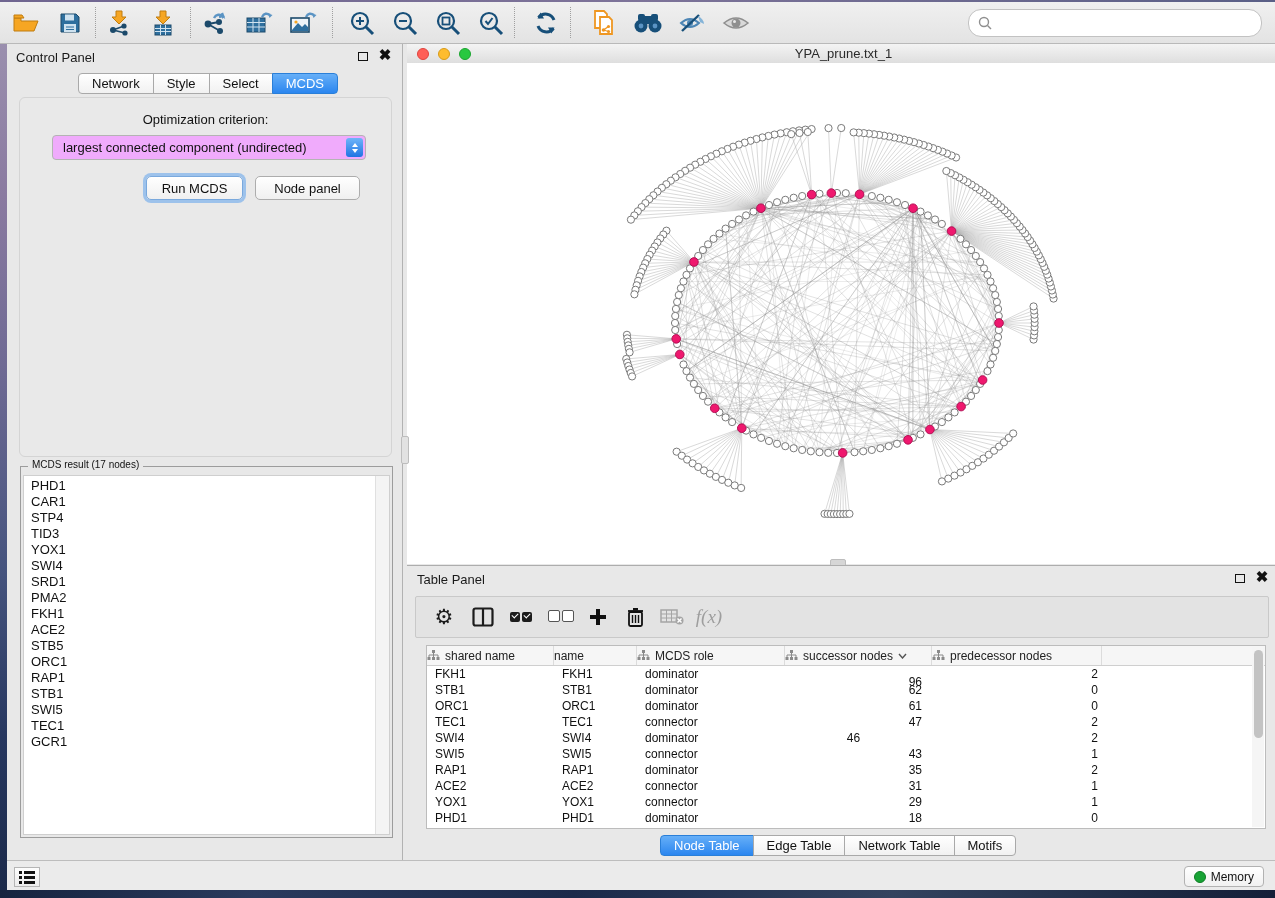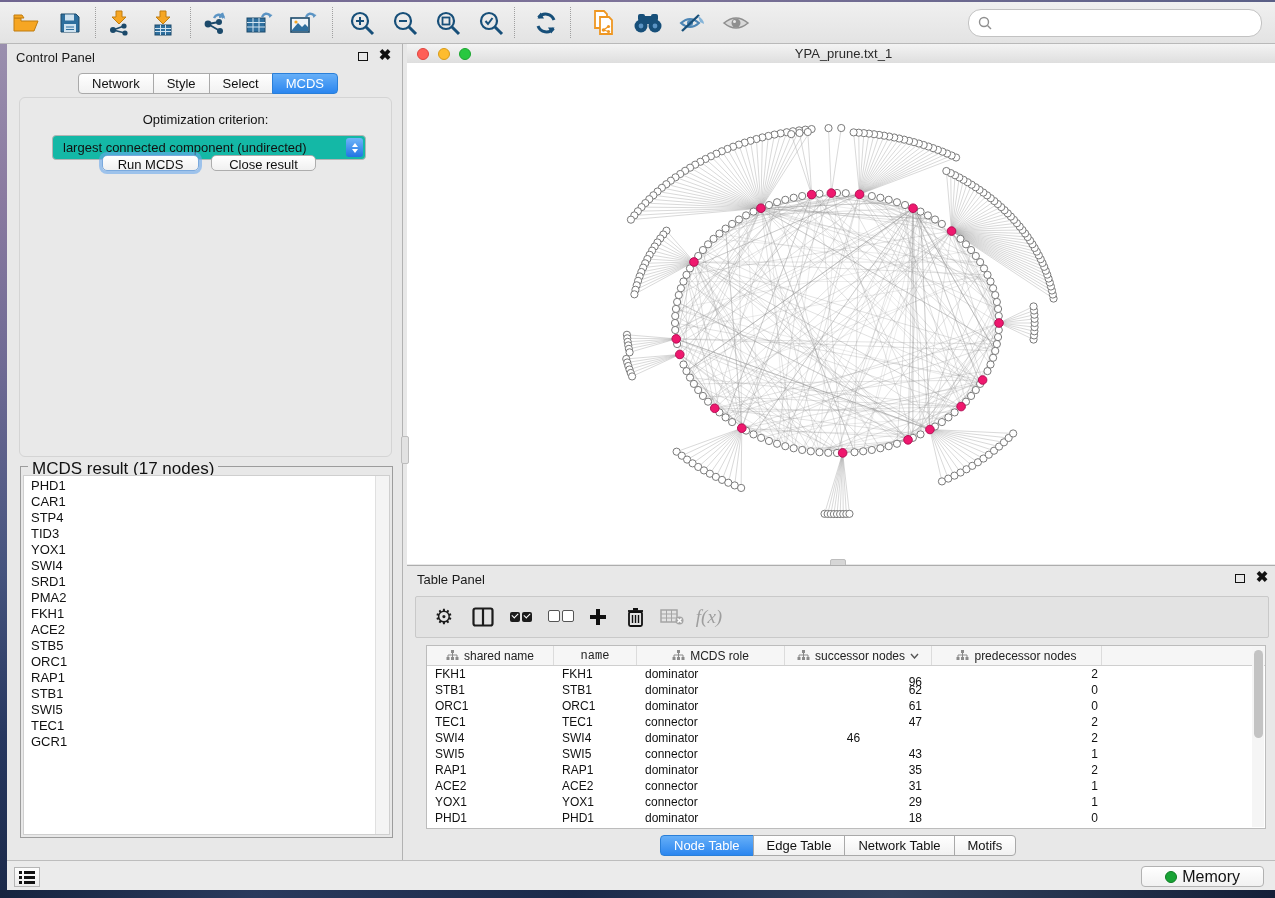--- a/index.html
+++ b/index.html
@@ -34,34 +34,34 @@
     font-weight:bold;font-size:15px;color:#111;cursor:pointer;padding:0;line-height:18px;}
   .tabs{position:absolute;display:flex;}
   .tab{height:21px;border:1px solid #a9a9a9;background:linear-gradient(#ffffff,#f1f1f1);
     font-size:13px;color:#111;padding:0 13px;margin-left:-1px;display:flex;align-items:center;cursor:pointer;}
   .tab:first-child{border-radius:4px 0 0 4px;margin-left:0;}
   .tab:last-child{border-radius:0 4px 4px 0;}
   .tab.active{background:linear-gradient(#66aff8,#2b86ef);border-color:#2a7fd8;color:#fff;}
   .optbox{position:absolute;left:12px;top:53px;width:371px;height:358px;background:#e9e9e9;
     border:1px solid #d4d4d4;border-radius:6px;}
   .optlabel{position:absolute;left:0;top:14px;width:100%;text-align:center;font-size:13px;color:#111;}
-  .select{position:absolute;left:32px;top:37px;width:312px;height:23px;background:#14b8a6;
+  .select{position:absolute;left:32px;top:37px;width:312px;height:23px;background:#f0abfc;
     border:1px solid #b4b4b4;border-radius:4px;display:flex;align-items:center;cursor:pointer;}
   .select .selval{flex:1;font-size:13px;color:#111;padding-left:10px;white-space:nowrap;}
   .stepper{width:17px;height:19px;margin-right:2px;border-radius:3px;
     background:linear-gradient(#6fb5f9,#2174e3);display:flex;flex-direction:column;
     align-items:center;justify-content:center;gap:2px;}
   .stepper i{width:0;height:0;border-left:3.5px solid transparent;border-right:3.5px solid transparent;}
   .stepper .up{border-bottom:4px solid #fff;}
   .stepper .dn{border-top:4px solid #fff;}
-  .pbtn{position:absolute;top:57px;height:16px;background:linear-gradient(#ffffff,#f0f0f0);
-    border:1px solid #adadad;border-radius:5px;font-size:13px;color:#111;cursor:pointer;}
+  .pbtn{position:absolute;top:78px;height:24px;background:linear-gradient(#ffffff,#f0f0f0);
+    border:1px solid #adadad;border-radius:5px;font-size:13px;color:#111;cursor:pointer;margin-left:44px;}
   .pbtn.focus{box-shadow:0 0 0 3px rgba(106,168,236,.6);border-color:#7aa9dd;}
   .resultbox{position:absolute;left:13px;top:422px;width:371px;height:370px;border:1px solid #9c9c9c;}
-  .legend{position:absolute;left:7px;top:-8px;background:#e8e8e8;padding:0 4px;font-size:17px;color:#111;}
+  .legend{position:absolute;left:7px;top:-8px;background:#e8e8e8;padding:0 4px;font-size:10px;color:#111;}
   .mcds-wrap{position:absolute;left:2px;top:8px;right:2px;bottom:2px;background:#fff;
     border:1px solid #cfcfcf;overflow:hidden;}
   .mcds-list{position:absolute;left:0;top:2px;right:13px;bottom:0;}
   .mcds-item{font-size:13px;color:#111;line-height:16px;padding-left:7px;cursor:default;}
   .mcds-scroll{position:absolute;top:0;right:0;width:13px;height:100%;background:#f4f4f4;
     border-left:1px solid #e0e0e0;cursor:pointer;}
 
   
   .netwin{position:absolute;left:407px;top:44px;width:873px;height:520px;background:#ffffff;}
   .nettitle{position:absolute;left:0;top:0;width:100%;height:19px;
@@ -90,36 +90,36 @@
   .cb{display:inline-block;width:10px;height:10px;border-radius:2px;margin:0 1px;}
   .cb.on{background:#1c1c1c;position:relative;}
   .cb.on::after{content:"";position:absolute;left:2px;top:1px;width:5px;height:3px;
     border-left:1.6px solid #fff;border-bottom:1.6px solid #fff;transform:rotate(-45deg);}
   .cb.off{border:1.6px solid #555;background:#fff;}
   .fx-glyph{font-family:"Liberation Serif","DejaVu Serif",serif;font-style:italic;
     font-size:19px;color:#9e9e9e;}
   .ttable{position:absolute;left:19px;top:79px;width:838px;height:182px;background:#fff;
     border:1px solid #bcbcbc;}
   .thead{display:flex;height:19px;background:#f6f6f6;border-bottom:1px solid #cfcfcf;}
-  .th{display:flex;align-items:center;justify-content:center;gap:5px;font-size:12px;color:#222;
+  .th{display:flex;align-items:center;justify-content:flex-start;gap:5px;font-size:12px;color:#222;
     border-right:1px solid #dcdcdc;box-sizing:border-box;cursor:pointer;}
   .th:last-child{border-right:none;}
   .trow{display:flex;height:16px;align-items:center;cursor:default;}
   .td{font-size:12px;color:#111;box-sizing:border-box;white-space:nowrap;overflow:hidden;}
   .tscroll{position:absolute;top:1px;right:1px;width:12px;height:180px;background:#f5f5f5;}
   .tthumb{position:absolute;left:1.5px;top:3px;width:9px;height:88px;background:#c3c3c3;border-radius:5px;cursor:pointer;}
   .btabs{position:absolute;left:253px;top:269px;display:flex;}
   
   .statusbar{position:absolute;left:7px;top:860px;width:1268px;height:30px;background:#ebebeb;
     border-top:1px solid #bdbdbd;}
   .listbtn{position:absolute;left:7px;top:6px;width:26px;height:20px;background:linear-gradient(#fdfdfd,#ececec);
     border:1px solid #b5b5b5;display:flex;align-items:center;justify-content:center;cursor:pointer;padding:0;}
   .membtn{position:absolute;right:11px;top:5px;height:21px;background:linear-gradient(#ffffff,#f1f1f1);
     border:1px solid #b2b2b2;border-radius:4px;display:flex;align-items:center;gap:5px;
-    padding:0 23px;font-size:16px;color:#111;cursor:pointer;}
+    padding:0 9px;font-size:12px;color:#111;cursor:pointer;}
   .memdot{width:10px;height:10px;border-radius:50%;background:#18a335;border:1px solid #0e7d25;}
 </style>
 </head>
 <body>
 
 <div class="screen">
   <div class="top-line"></div>
 
   <div class="toolbar">
     <button class="tbtn" style="left:8px">
@@ -293,21 +293,21 @@
     <div class="optbox">
       <div class="optlabel">Optimization criterion:</div>
       <div class="select">
         <span class="selval">largest connected component (undirected)</span>
         <span class="stepper">
             <i class="up"></i>
             <i class="dn"></i>
           </span>
       </div>
       <button class="pbtn focus" style="left:82px;width:97px">Run MCDS</button>
-      <button class="pbtn" style="left:191px;width:105px">Close result</button>
+      <button class="pbtn" style="left:191px;width:105px">Node panel</button>
     </div>
     <div class="resultbox">
       <span class="legend">MCDS result (17 nodes)</span>
       <div class="mcds-wrap">
         <div class="mcds-list" id="mcds-list">
             <div class="mcds-item">PHD1</div>
             <div class="mcds-item">CAR1</div>
             <div class="mcds-item">STP4</div>
             <div class="mcds-item">TID3</div>
             <div class="mcds-item">YOX1</div>
@@ -1153,21 +1153,21 @@
           <div class="th" style="width: 127px;">
             <svg width="13" height="11" viewBox="0 0 13 11">
               <rect x="5" y="0" width="3" height="3" fill="#8a8a8a"></rect>
               <rect x="0.5" y="7" width="3" height="3" fill="#8a8a8a"></rect>
               <rect x="5" y="7" width="3" height="3" fill="#8a8a8a"></rect>
               <rect x="9.5" y="7" width="3" height="3" fill="#8a8a8a"></rect>
               <path d="M6.5 3 V5 M2 7 V5 H11 V7 M6.5 5 V7" stroke="#8a8a8a" fill="none"></path>
             </svg>
             <span>shared name</span>
           </div>
-          <div class="th" style="width: 83px; font-family: Liberation Mono, monospace;">
+          <div class="th" style="width: 83px;">
             <span>name</span>
           </div>
           <div class="th" style="width: 148px;">
             <svg width="13" height="11" viewBox="0 0 13 11">
               <rect x="5" y="0" width="3" height="3" fill="#8a8a8a"></rect>
               <rect x="0.5" y="7" width="3" height="3" fill="#8a8a8a"></rect>
               <rect x="5" y="7" width="3" height="3" fill="#8a8a8a"></rect>
               <rect x="9.5" y="7" width="3" height="3" fill="#8a8a8a"></rect>
               <path d="M6.5 3 V5 M2 7 V5 H11 V7 M6.5 5 V7" stroke="#8a8a8a" fill="none"></path>
             </svg>

